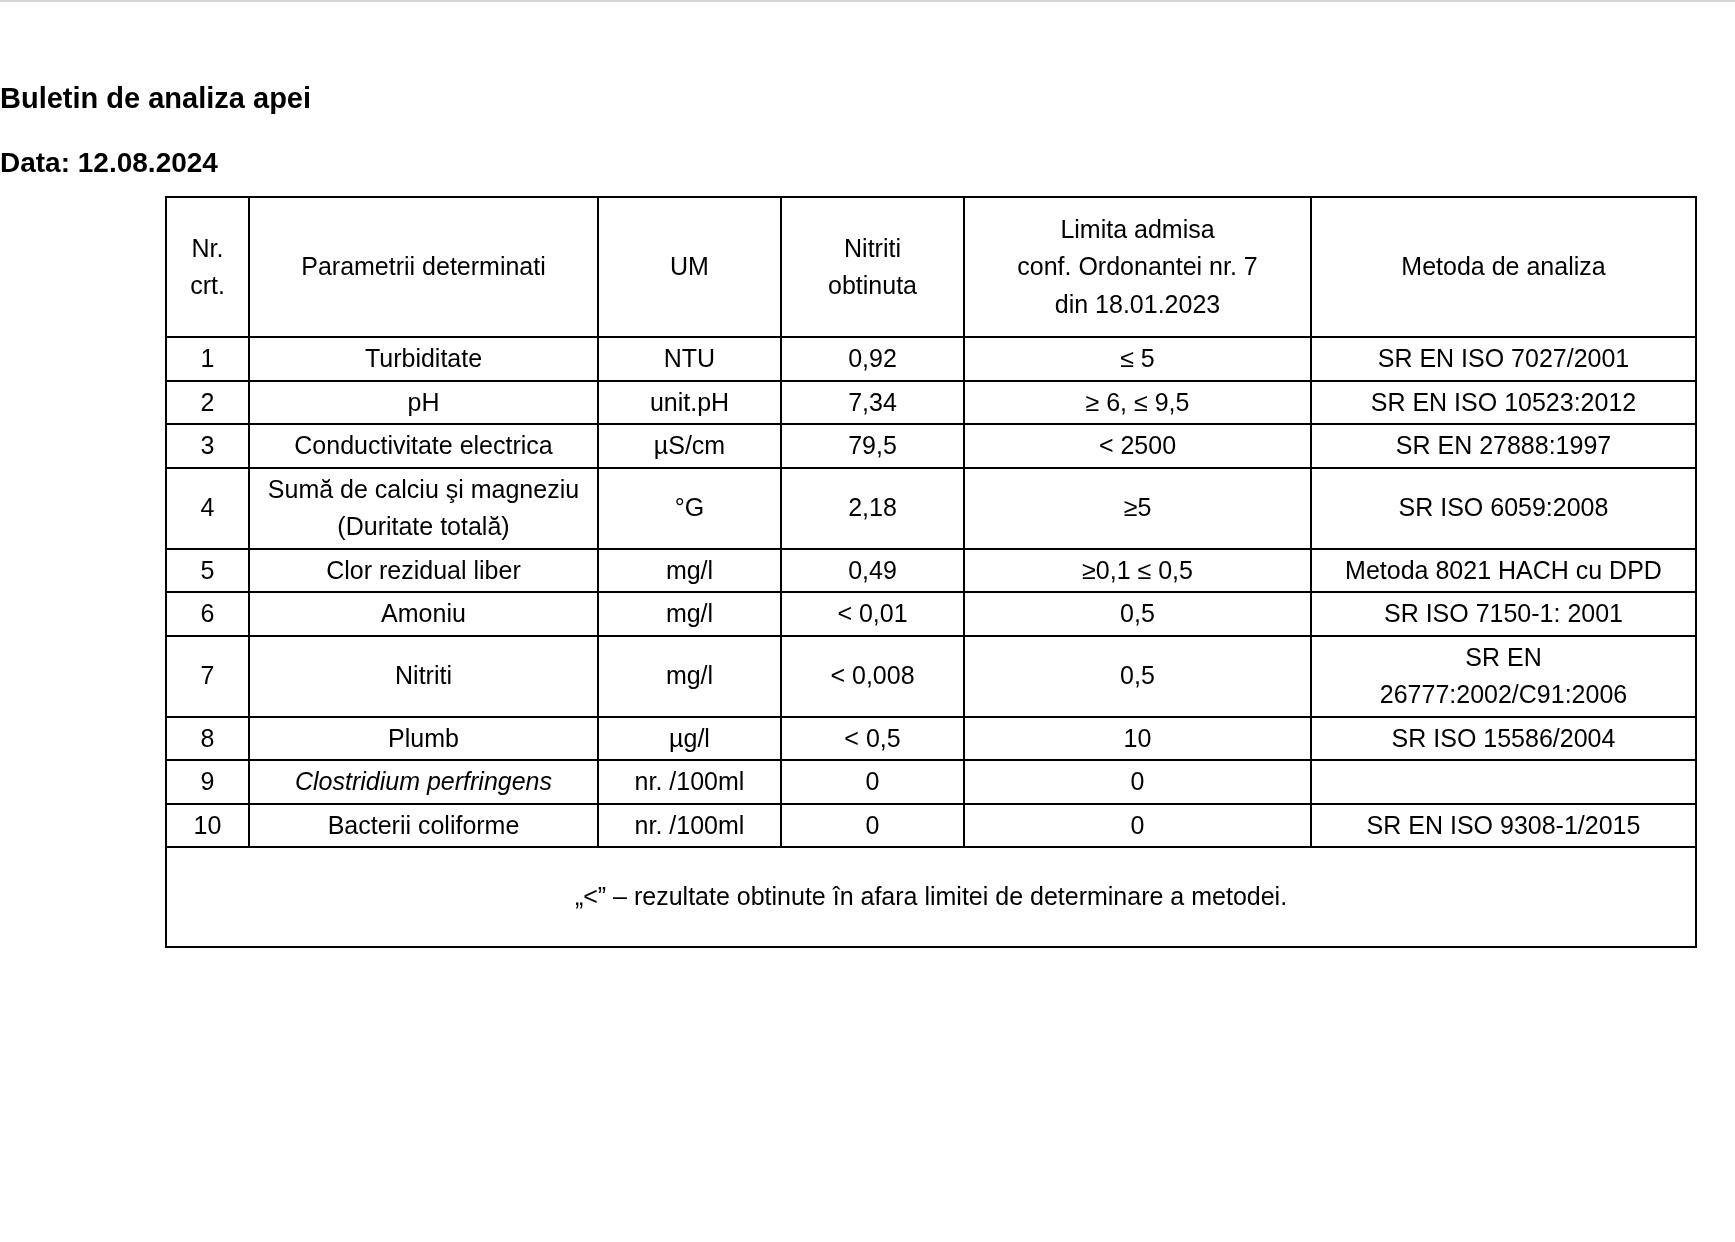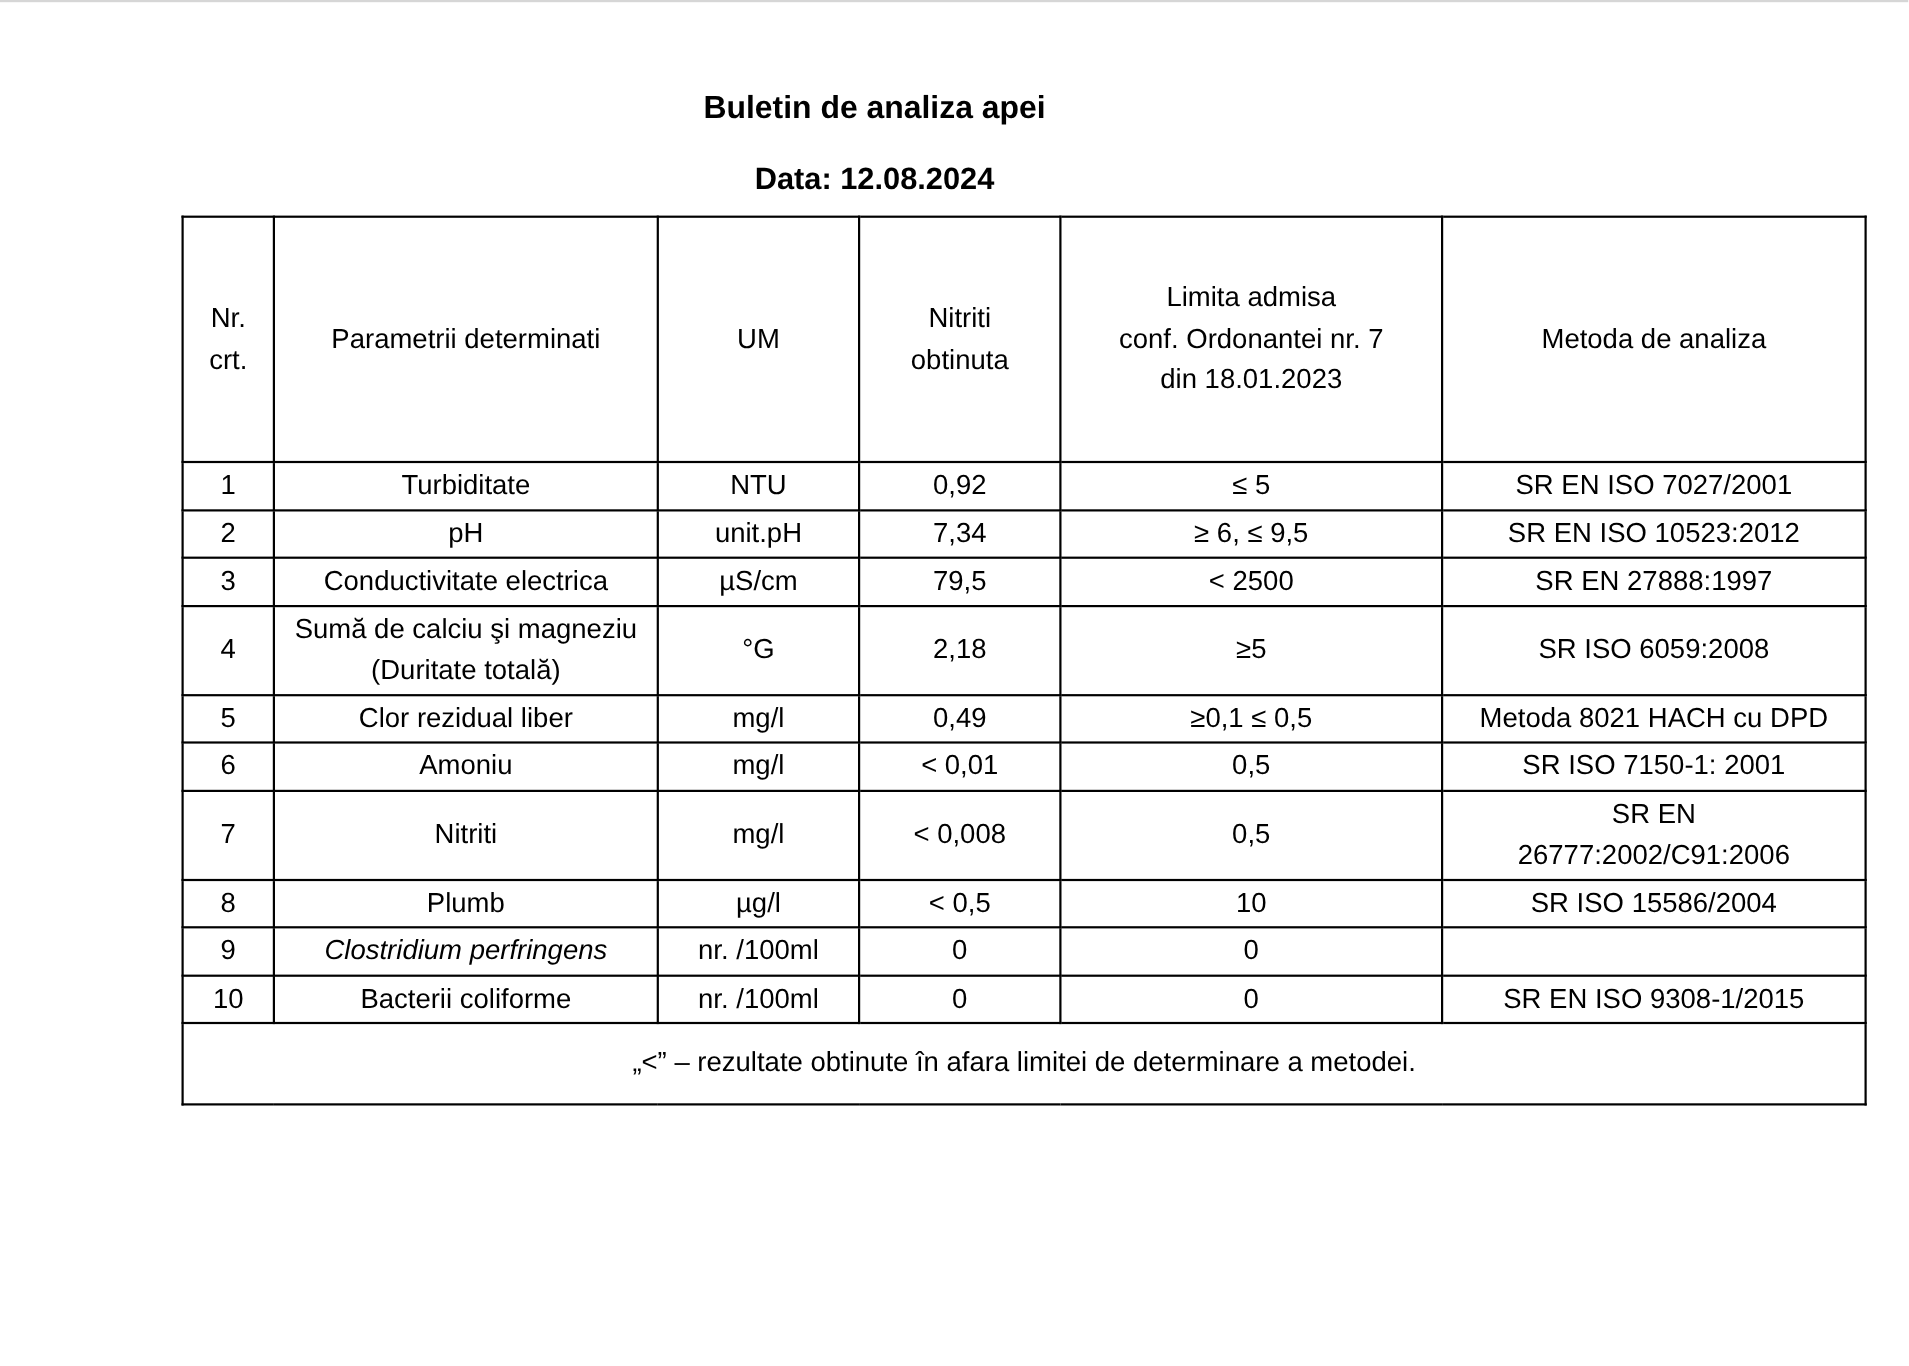--- a/index.html
+++ b/index.html
@@ -12,21 +12,20 @@
     color: #000;
     overflow: hidden;
   }
   .top-edge {
     width: 100%;
     height: 2px;
     background: #d6d6d6;
   }
   .headings {
     width: 1590px;
-    text-align: center;
   }
   .doc-title {
     margin-top: 80px;
     font-size: 29px;
     font-weight: bold;
   }
   .date-line {
     margin-top: 32px;
     font-size: 28px;
     font-weight: bold;
@@ -46,25 +45,25 @@
   table.results td {
     border: 2px solid #000;
     text-align: center;
     vertical-align: middle;
     font-size: 25px;
     line-height: 1.5;
     white-space: pre-line;
     padding: 2px 6px;
     overflow: hidden;
   }
-  tr.h-header { height: 223px; }
+  tr.h-header { height: 140px; }
   tr.h-std    { height: 40px;  }
   tr.h-tall80 { height: 80px;  }
   tr.h-tall75 { height: 75px;  }
-  tr.h-foot   { height: 74px; }
+  tr.h-foot   { height: 100px; }
   td.param-italic { font-style: italic; }
   td.footnote-cell {
     text-align: left;
     vertical-align: top;
     padding: 16px 12px;
     white-space: pre-wrap;
   }
 </style>
 </head>
 <body>

